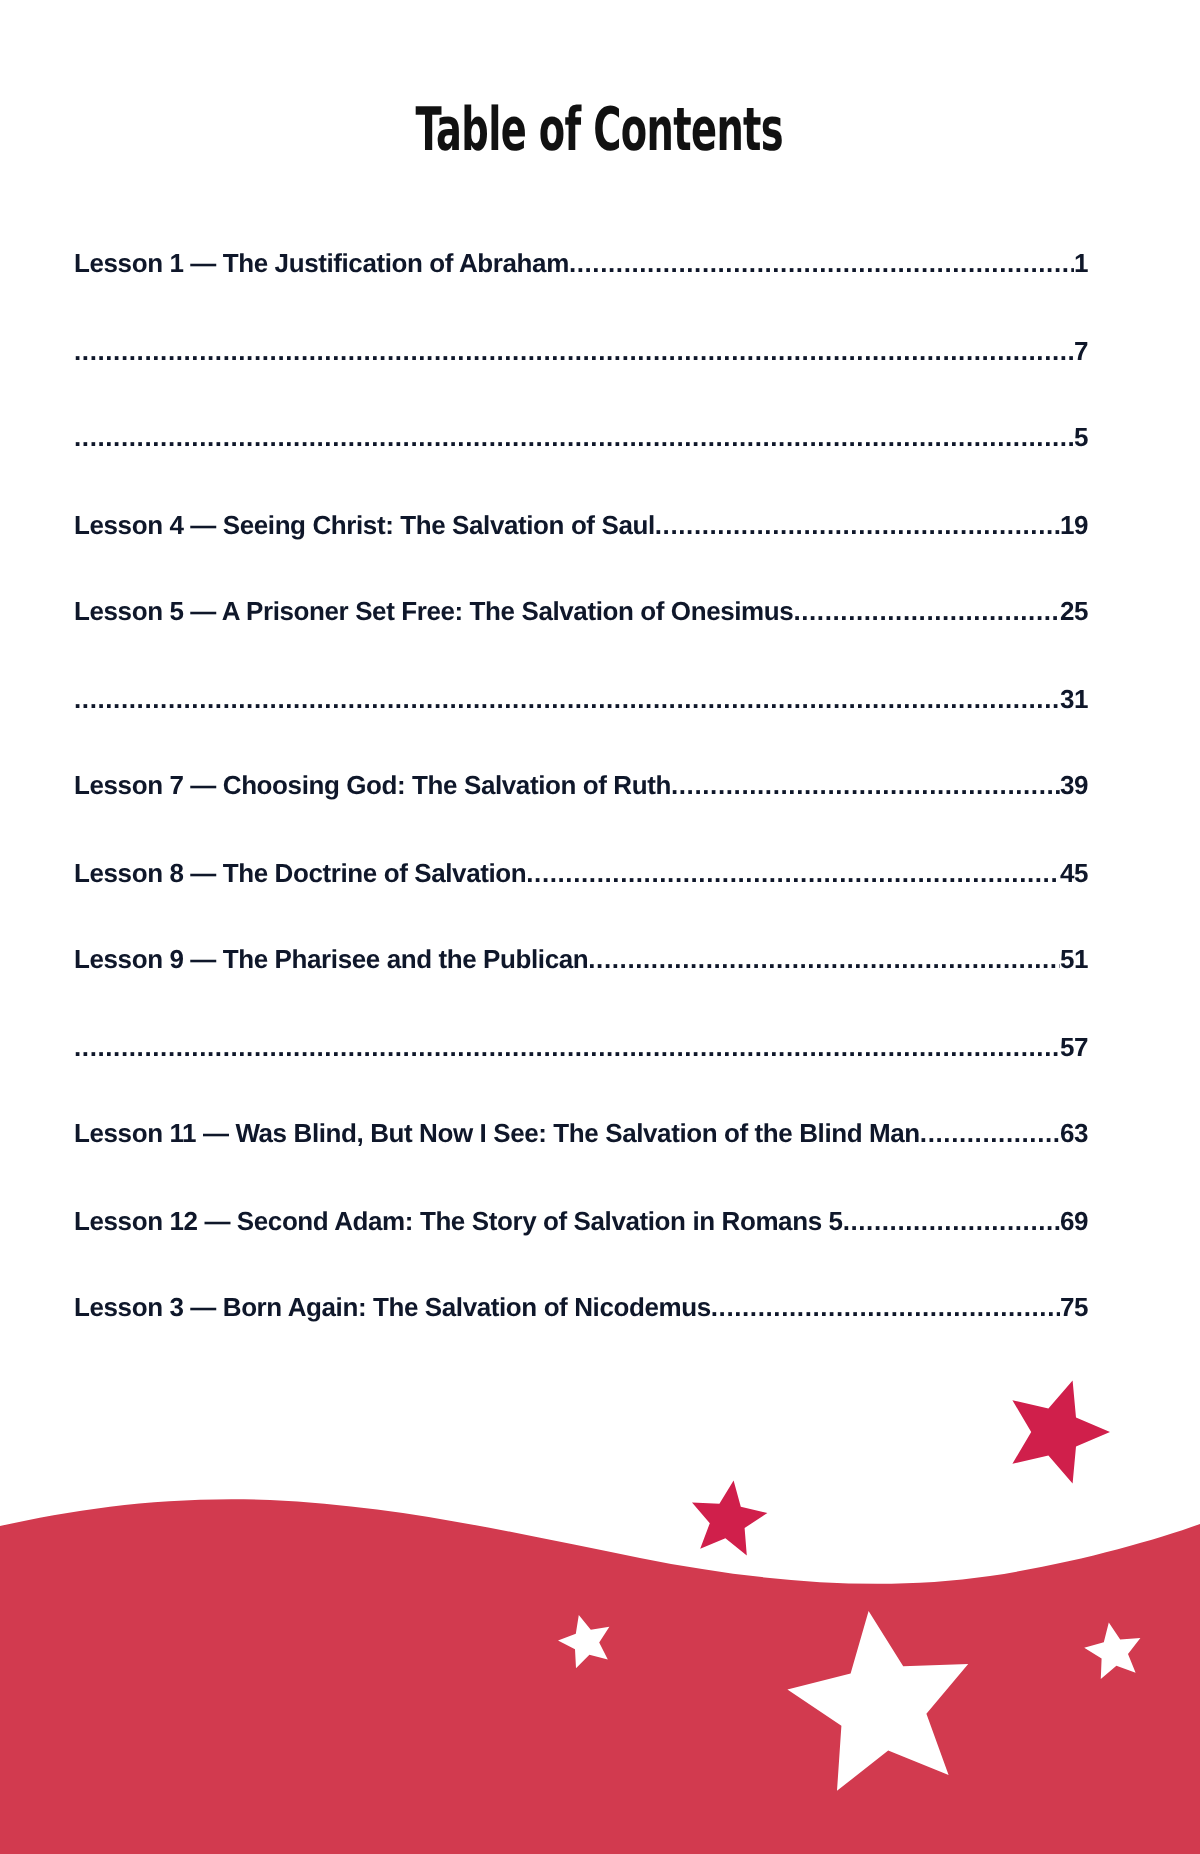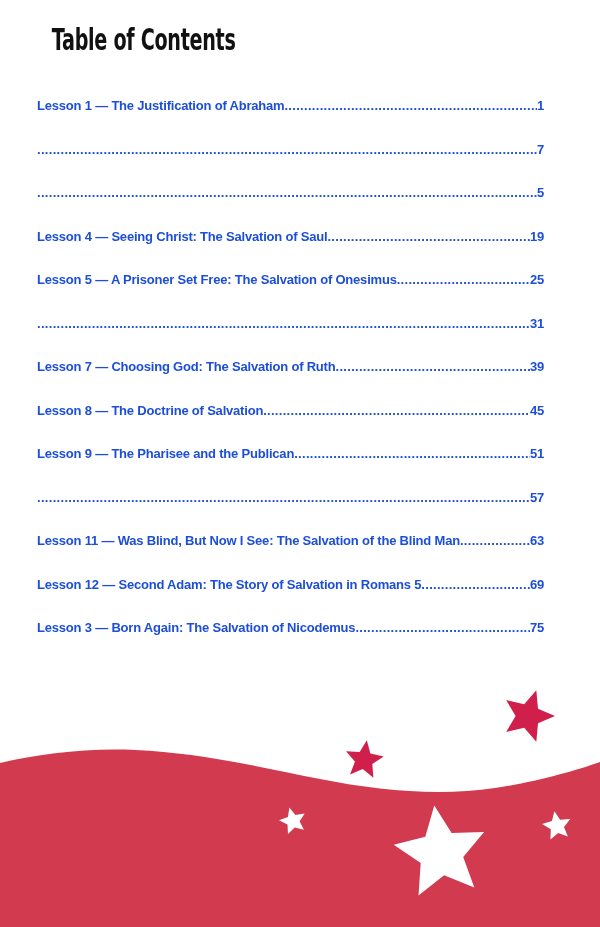--- a/index.html
+++ b/index.html
@@ -13,22 +13,22 @@
   }
   .page {
     position: relative;
     width: 600px;
     height: 927px;
     background: #ffffff;
     overflow: hidden;
   }
   
   .title-wrap {
-    margin-top: 24px;
-    text-align: left;
+    margin-top: 50px;
+    text-align: center;
     height: 32px;
   }
   .title {
     display: inline-block;
     font-family: "DejaVu Sans", sans-serif;
     font-weight: bold;
     font-size: 30px;
     line-height: 32px;
     color: #111111;
     letter-spacing: -0.5px;
@@ -42,21 +42,21 @@
     padding-left: 37px;
     padding-right: 56px;
   }
   .toc-row {
     display: flex;
     align-items: baseline;
     line-height: 17px;
     margin-bottom: 26.5px;
     font-size: 13px;
     font-weight: bold;
-    color: #1d4ed8;
+    color: #0f172a;
     letter-spacing: -0.2px;
   }
   .toc-row:last-child { margin-bottom: 0; }
   .toc-label { white-space: nowrap; flex: 0 0 auto; }
   .toc-leader {
     flex: 1 1 auto;
     overflow: hidden;
     white-space: nowrap;
     letter-spacing: 0.3px;
   }

